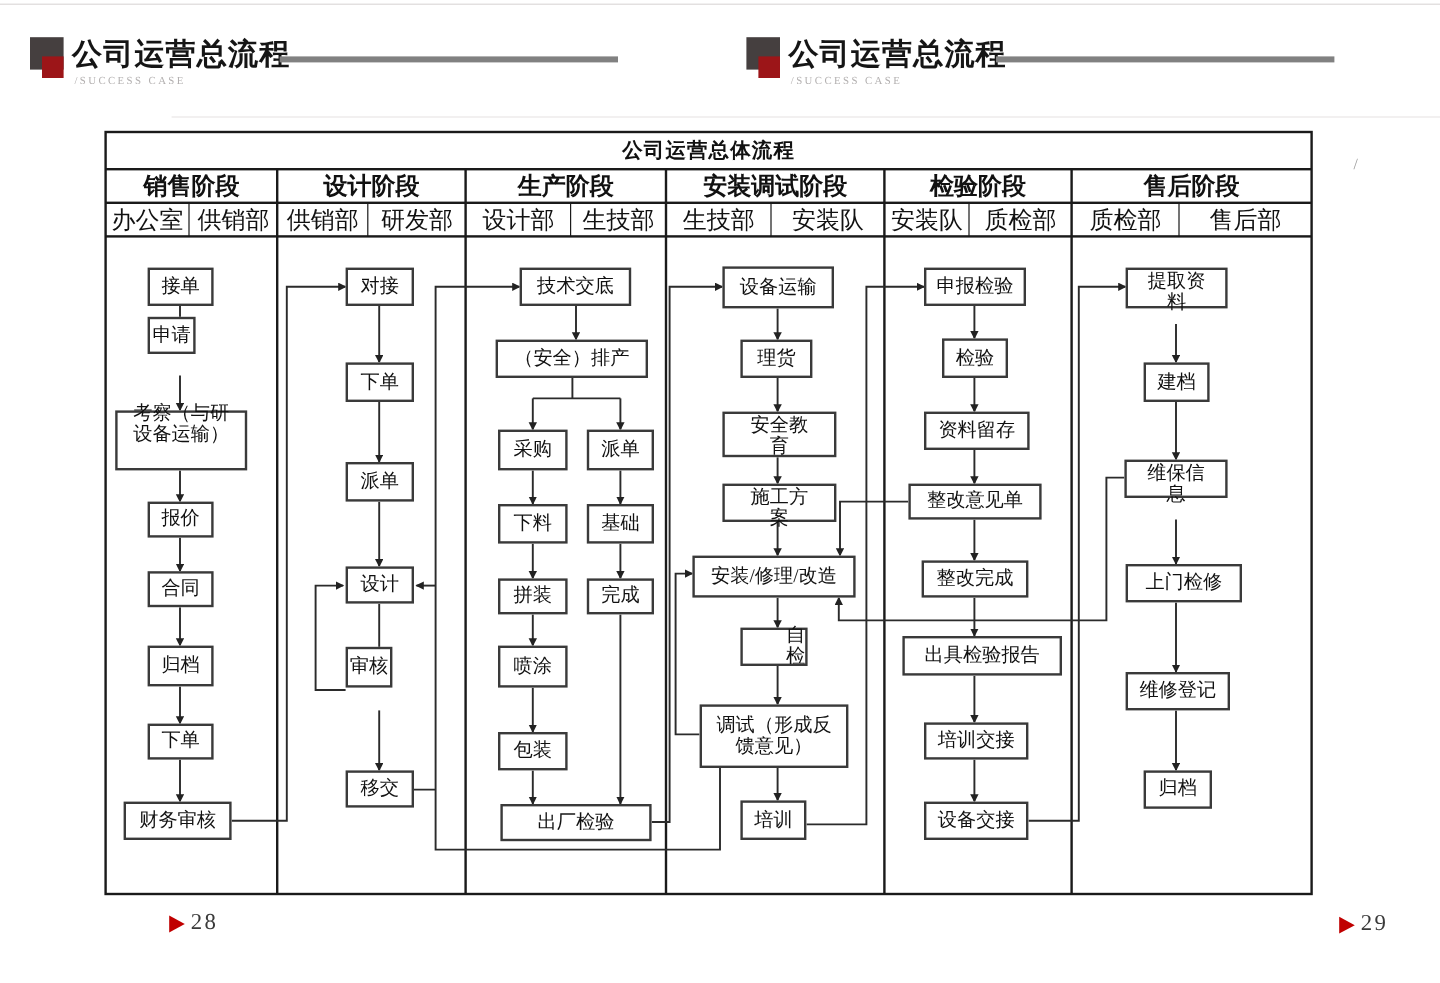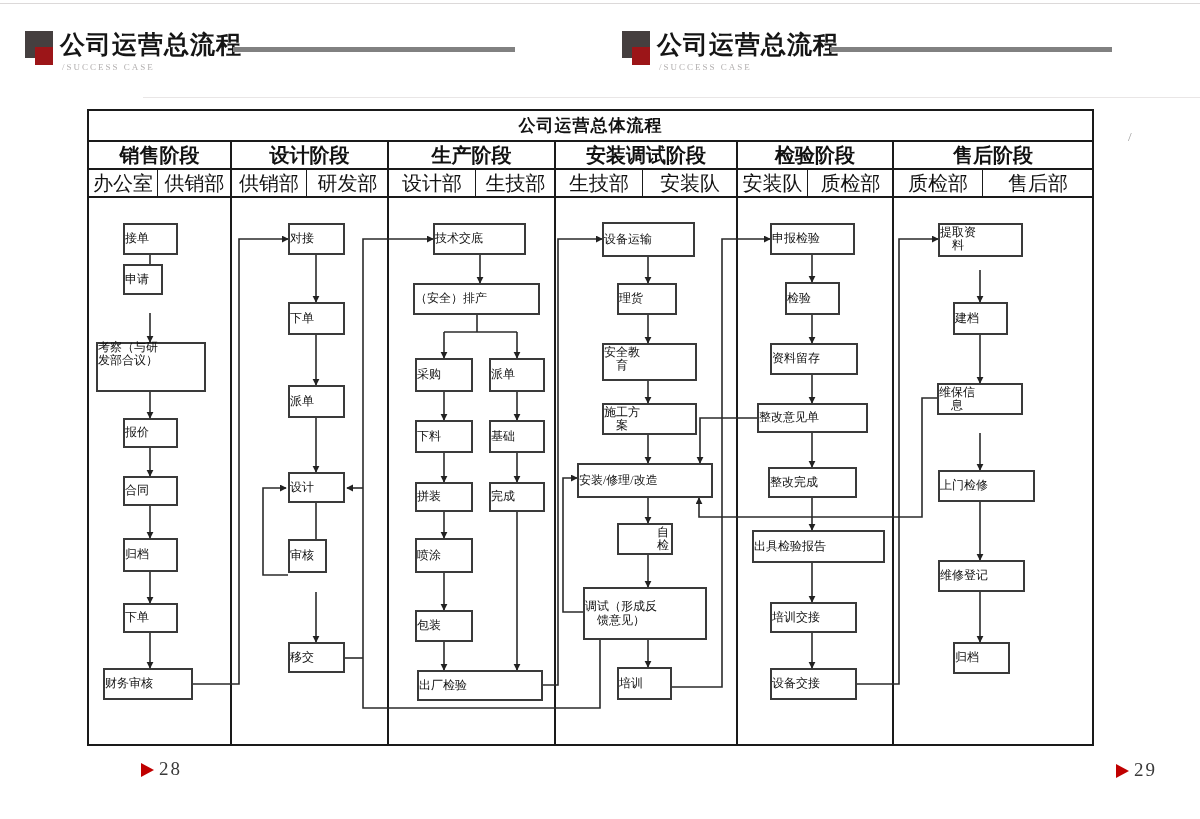--- a/index.html
+++ b/index.html
@@ -16,22 +16,22 @@
   .hdr-line{position:absolute;left:233px;top:47px;width:282px;height:5px;background:#818181;}
   
   .tline{position:absolute;background:#1a1a1a;}
   .tcell{position:absolute;display:flex;align-items:center;justify-content:center;
          font-size:20px;white-space:nowrap;text-align:center;}
   .phase{font-weight:bold;}
   .ttl{position:absolute;display:flex;align-items:center;justify-content:center;
        font-size:17px;font-weight:bold;letter-spacing:1px;}
   
   .node{position:absolute;box-sizing:border-box;border:2px solid #3a3a3a;background:#fff;
-        display:flex;align-items:center;justify-content:flex-start;text-align:center;
-        font-size:12px;line-height:1.12;white-space:pre-line;z-index:3;}
+        display:flex;align-items:center;justify-content:center;text-align:center;
+        font-size:16px;line-height:1.12;white-space:pre-line;z-index:3;}
   .node.top{align-items:flex-start;padding-top:1px;}
   #edges{position:absolute;left:0;top:0;z-index:2;}
   
   .pagenum{position:absolute;font-size:19px;letter-spacing:2px;color:#3a3a3a;}
   .tri{position:absolute;width:0;height:0;border-top:7px solid transparent;
        border-bottom:7px solid transparent;border-left:13px solid #c00000;}
   .stray{position:absolute;font-size:13px;color:#9a9a9a;}
 </style>
 </head>
 <body>
@@ -154,21 +154,21 @@
       <polyline points="980,270 980,302" fill="none" stroke="#2b2b2b" stroke-width="1.6" marker-end="url(#arr)"></polyline>
       <polyline points="980,335 980,383" fill="none" stroke="#2b2b2b" stroke-width="1.6" marker-end="url(#arr)"></polyline>
       <polyline points="980,433 980,470" fill="none" stroke="#2b2b2b" stroke-width="1.6" marker-end="url(#arr)"></polyline>
       <polyline points="980,502 980,560" fill="none" stroke="#2b2b2b" stroke-width="1.6" marker-end="url(#arr)"></polyline>
       <polyline points="980,592 980,642" fill="none" stroke="#2b2b2b" stroke-width="1.6" marker-end="url(#arr)"></polyline>
     </svg>
   <div id="node-layer">
       <div class="node" style="left: 123px; top: 223px; width: 55px; height: 32px; border-color: rgb(58, 58, 58);"><span>接单</span></div>
       <div class="node" style="left: 123px; top: 264px; width: 40px; height: 31px; border-color: rgb(58, 58, 58);"><span>申请</span></div>
       <div class="node" style="left: 96px; top: 342px; width: 110px; height: 50px; border-color: rgb(58, 58, 58);"><span style="transform: translateY(-13px);">考察（与研
-发部合议）</span></div>
+设备运输）</span></div>
       <div class="node" style="left: 123px; top: 418px; width: 55px; height: 30px; border-color: rgb(58, 58, 58);"><span>报价</span></div>
       <div class="node" style="left: 123px; top: 476px; width: 55px; height: 30px; border-color: rgb(58, 58, 58);"><span>合同</span></div>
       <div class="node" style="left: 123px; top: 538px; width: 55px; height: 34px; border-color: rgb(58, 58, 58);"><span>归档</span></div>
       <div class="node" style="left: 123px; top: 603px; width: 55px; height: 30px; border-color: rgb(58, 58, 58);"><span>下单</span></div>
       <div class="node" style="left: 103px; top: 668px; width: 90px; height: 32px; border-color: rgb(58, 58, 58);"><span>财务审核</span></div>
       <div class="node" style="left: 288px; top: 223px; width: 57px; height: 32px; border-color: rgb(58, 58, 58);"><span>对接</span></div>
       <div class="node" style="left: 288px; top: 302px; width: 57px; height: 33px; border-color: rgb(58, 58, 58);"><span>下单</span></div>
       <div class="node" style="left: 288px; top: 385px; width: 57px; height: 33px; border-color: rgb(58, 58, 58);"><span>派单</span></div>
       <div class="node" style="left: 288px; top: 472px; width: 57px; height: 31px; border-color: rgb(58, 58, 58);"><span>设计</span></div>
       <div class="node" style="left: 288px; top: 539px; width: 39px; height: 34px; border-color: rgb(58, 58, 58);"><span>审核</span></div>

